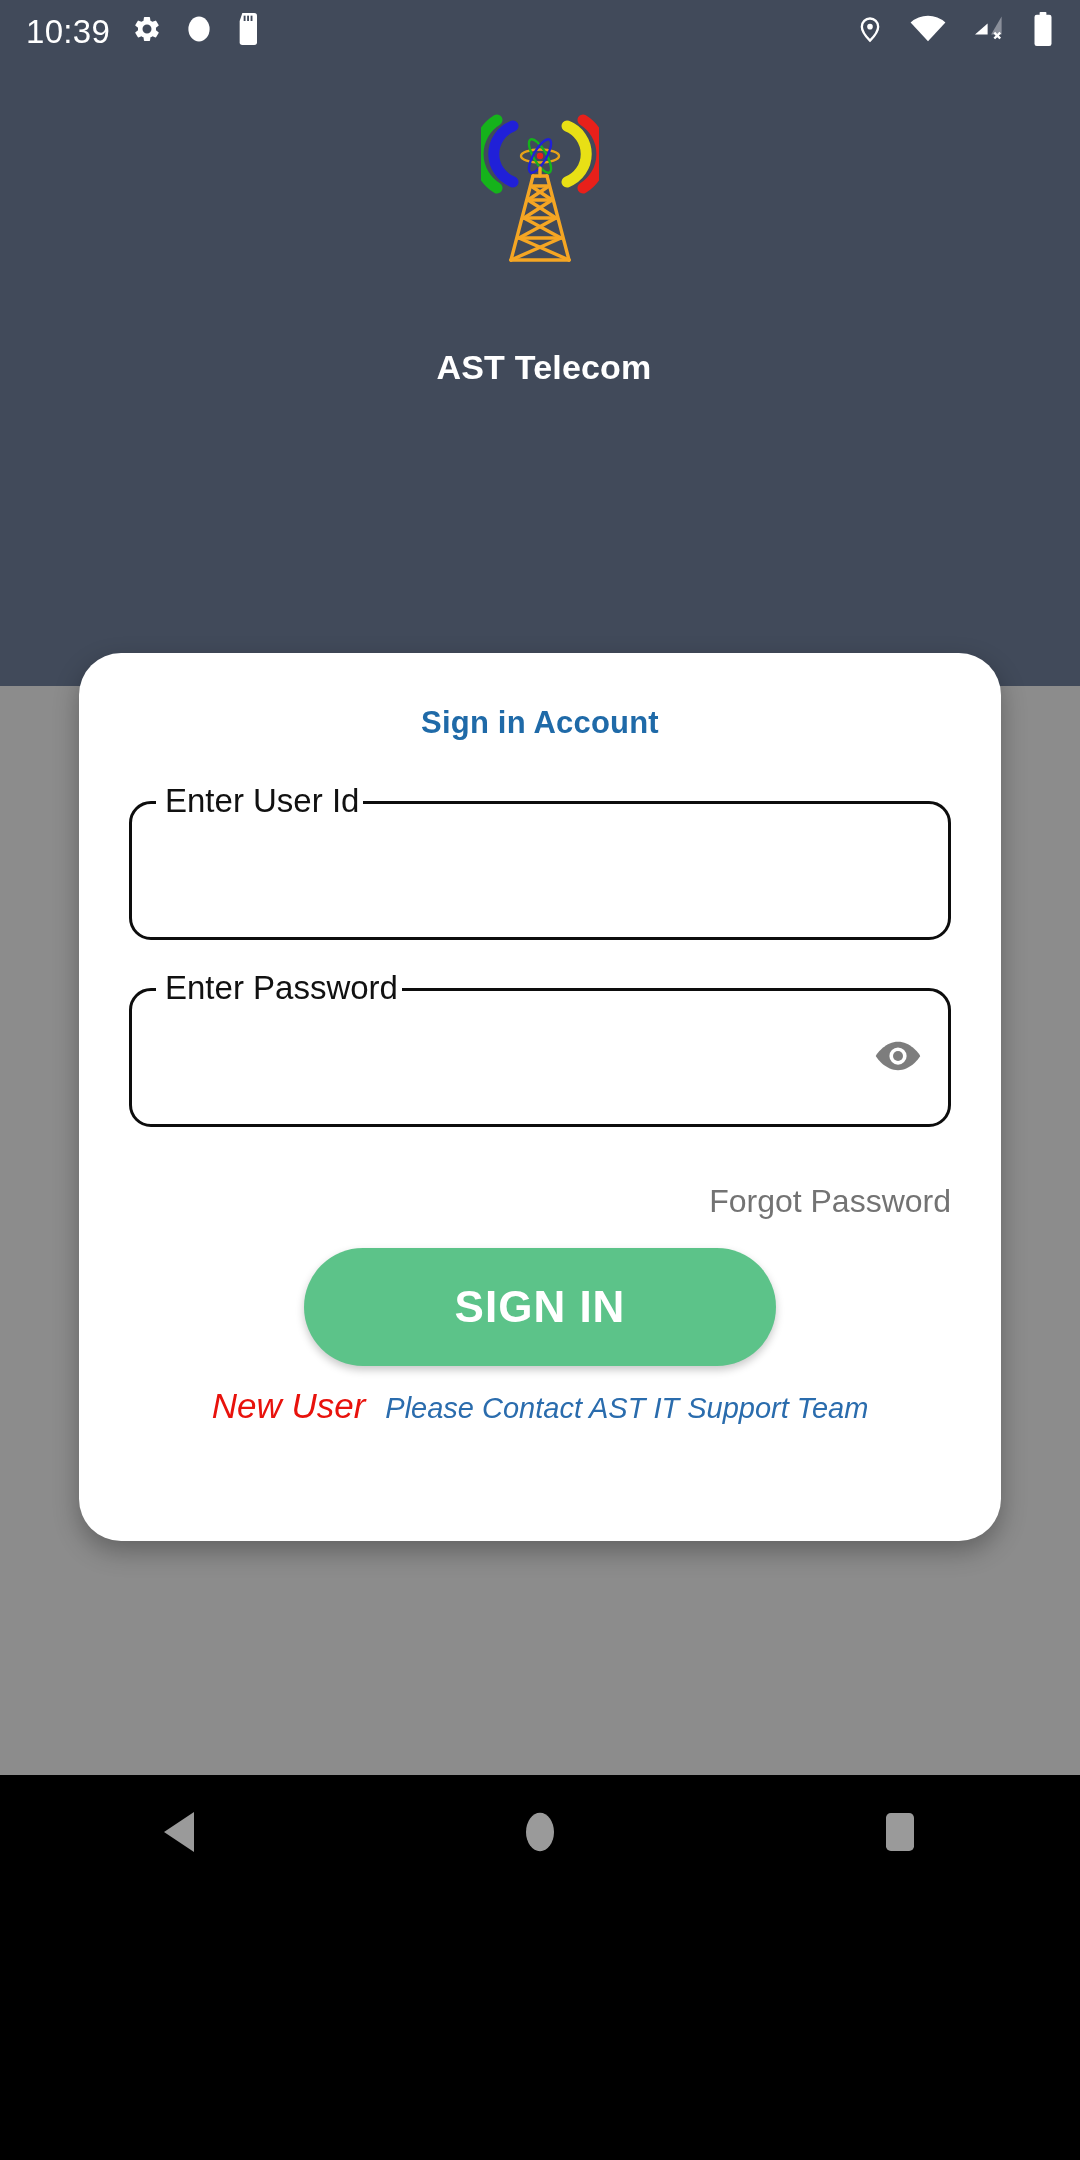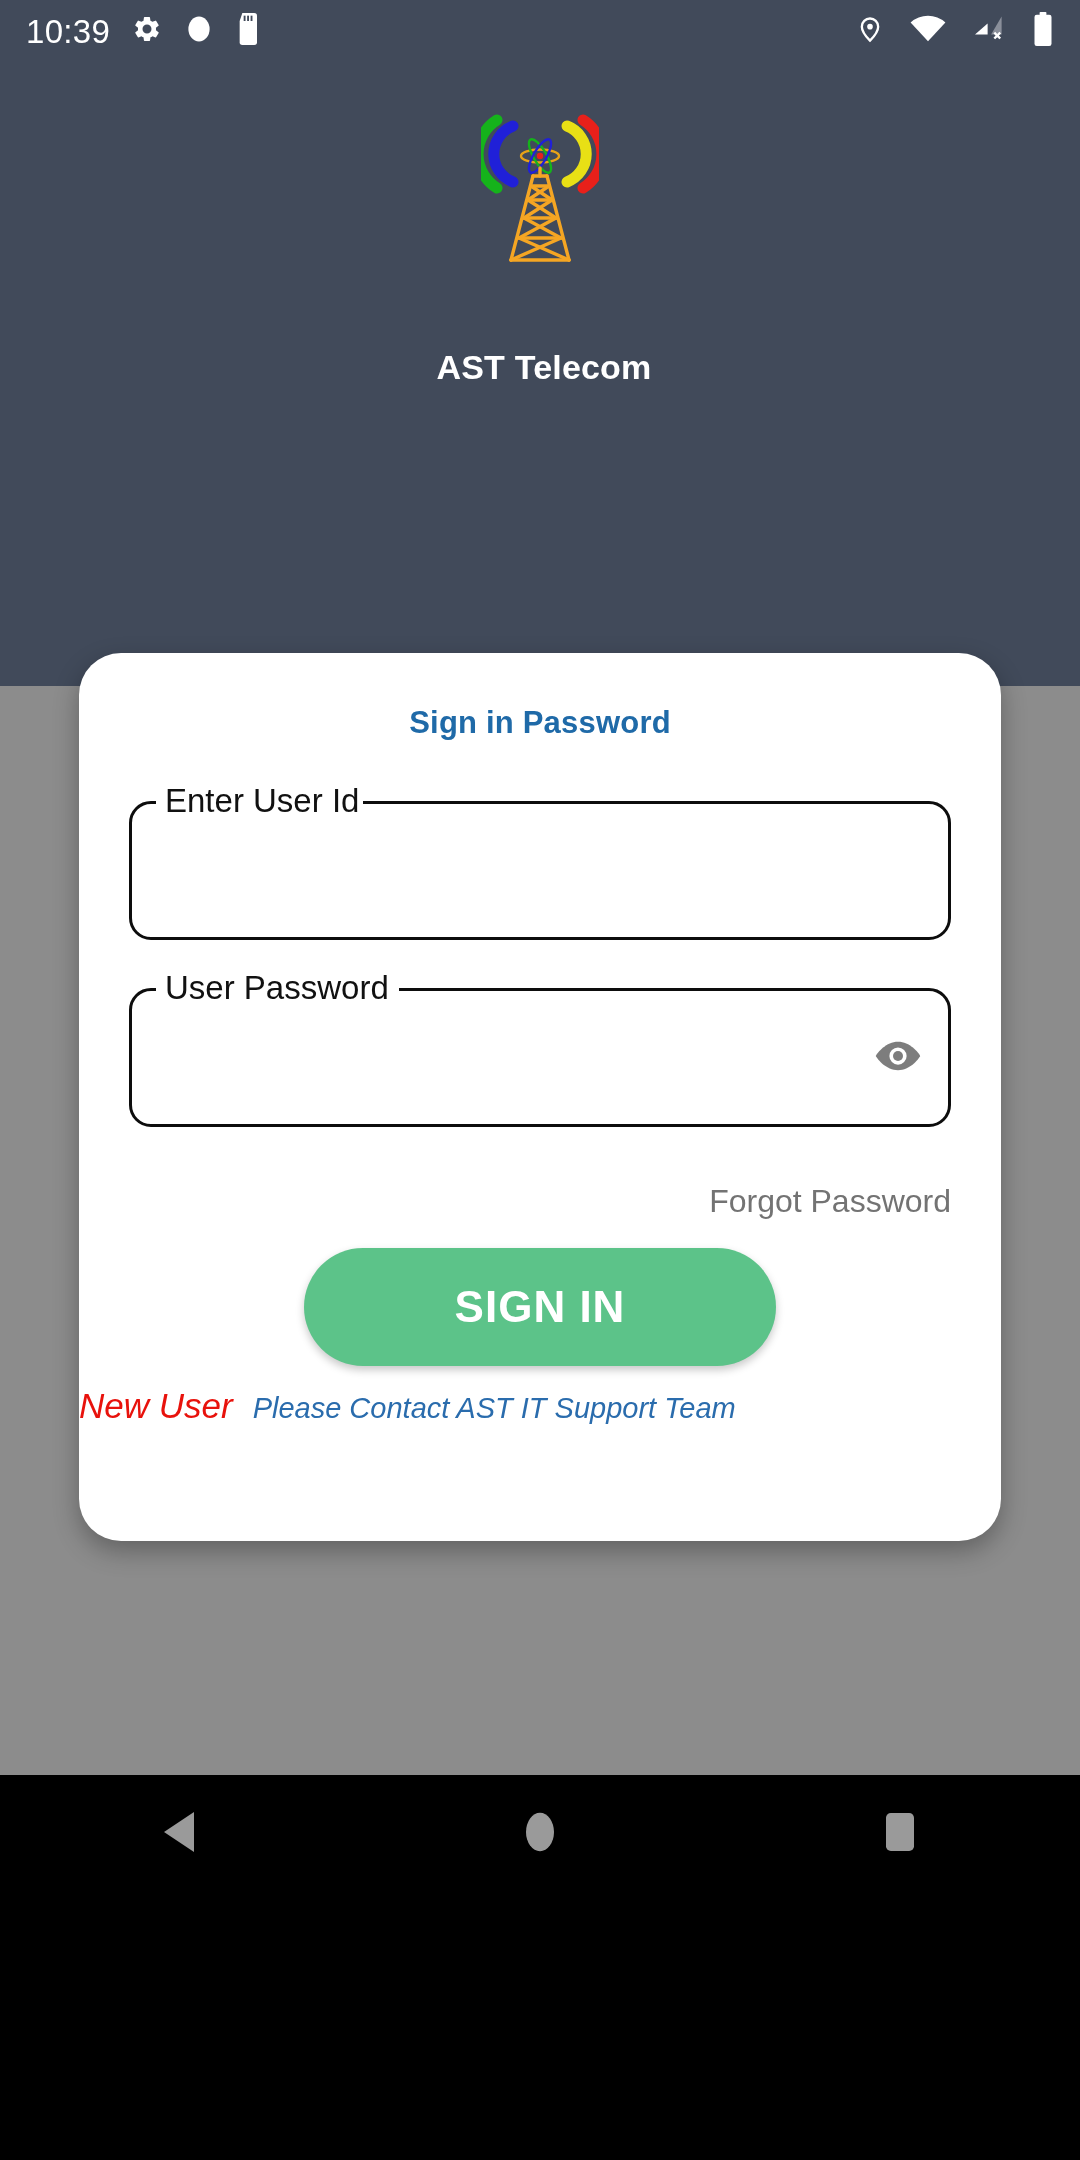--- a/index.html
+++ b/index.html
@@ -147,21 +147,21 @@
     font-family:"Liberation Sans", sans-serif;
     font-size:44px; font-weight:bold;
     letter-spacing:1px;
     cursor:pointer;
     box-shadow:0 4px 9px rgba(0,0,0,0.22);
   }
 
   
   #newuser-row {
     margin-top:20px;
-    display:flex; align-items:baseline; justify-content:flex-start;
+    display:flex; align-items:baseline; justify-content:center;
     gap:20px;
   }
   #newuser-label {
     font-size:35px; font-style:italic; color:#e8120c;
     font-weight:400;
   }
   #newuser-hint {
     font-size:29px; font-style:italic; color:#2a6cad;
     font-weight:400;
   }
@@ -272,33 +272,33 @@
           <path d="M80 126 L30 148"></path>
         </g>
       </svg>
     </div>
 
     <div id="app-title">AST Telecom</div>
   </div>
 
   <div id="login-card">
 
-    <div id="card-title">Sign in Password</div>
+    <div id="card-title">Sign in Account</div>
 
     <div class="field" id="field-userid">
       <div class="field-outline"></div>
       <div class="field-notch" id="notch-userid" style="width: 204px;"></div>
       <label class="field-label" id="label-userid">Enter User Id</label>
       <input class="field-input" id="input-userid" type="text" placeholder="" style="">
     </div>
 
     <div class="field" id="field-password">
       <div class="field-outline"></div>
       <div class="field-notch" id="notch-password" style="width: 243px;"></div>
-      <label class="field-label" id="label-password">User Password</label>
+      <label class="field-label" id="label-password">Enter Password</label>
       <input class="field-input" id="input-password" type="password" placeholder="" style="">
       <button id="toggle-visibility">
         <span>
           <svg width="46" height="32" viewBox="0 0 24 16">
             <path d="M12 0.6C5.8 0.6 1.4 6.2 0.4 8c1 1.8 5.4 7.4 11.6 7.4S22.6 9.8 23.6 8C22.6 6.2 18.2 0.6 12 0.6z" fill="#7d7d7d"></path>
             <circle cx="12" cy="8" r="4.5" fill="#ffffff"></circle>
             <circle cx="12" cy="8" r="2.6" fill="#7d7d7d"></circle>
           </svg>
         </span>
       </button>

